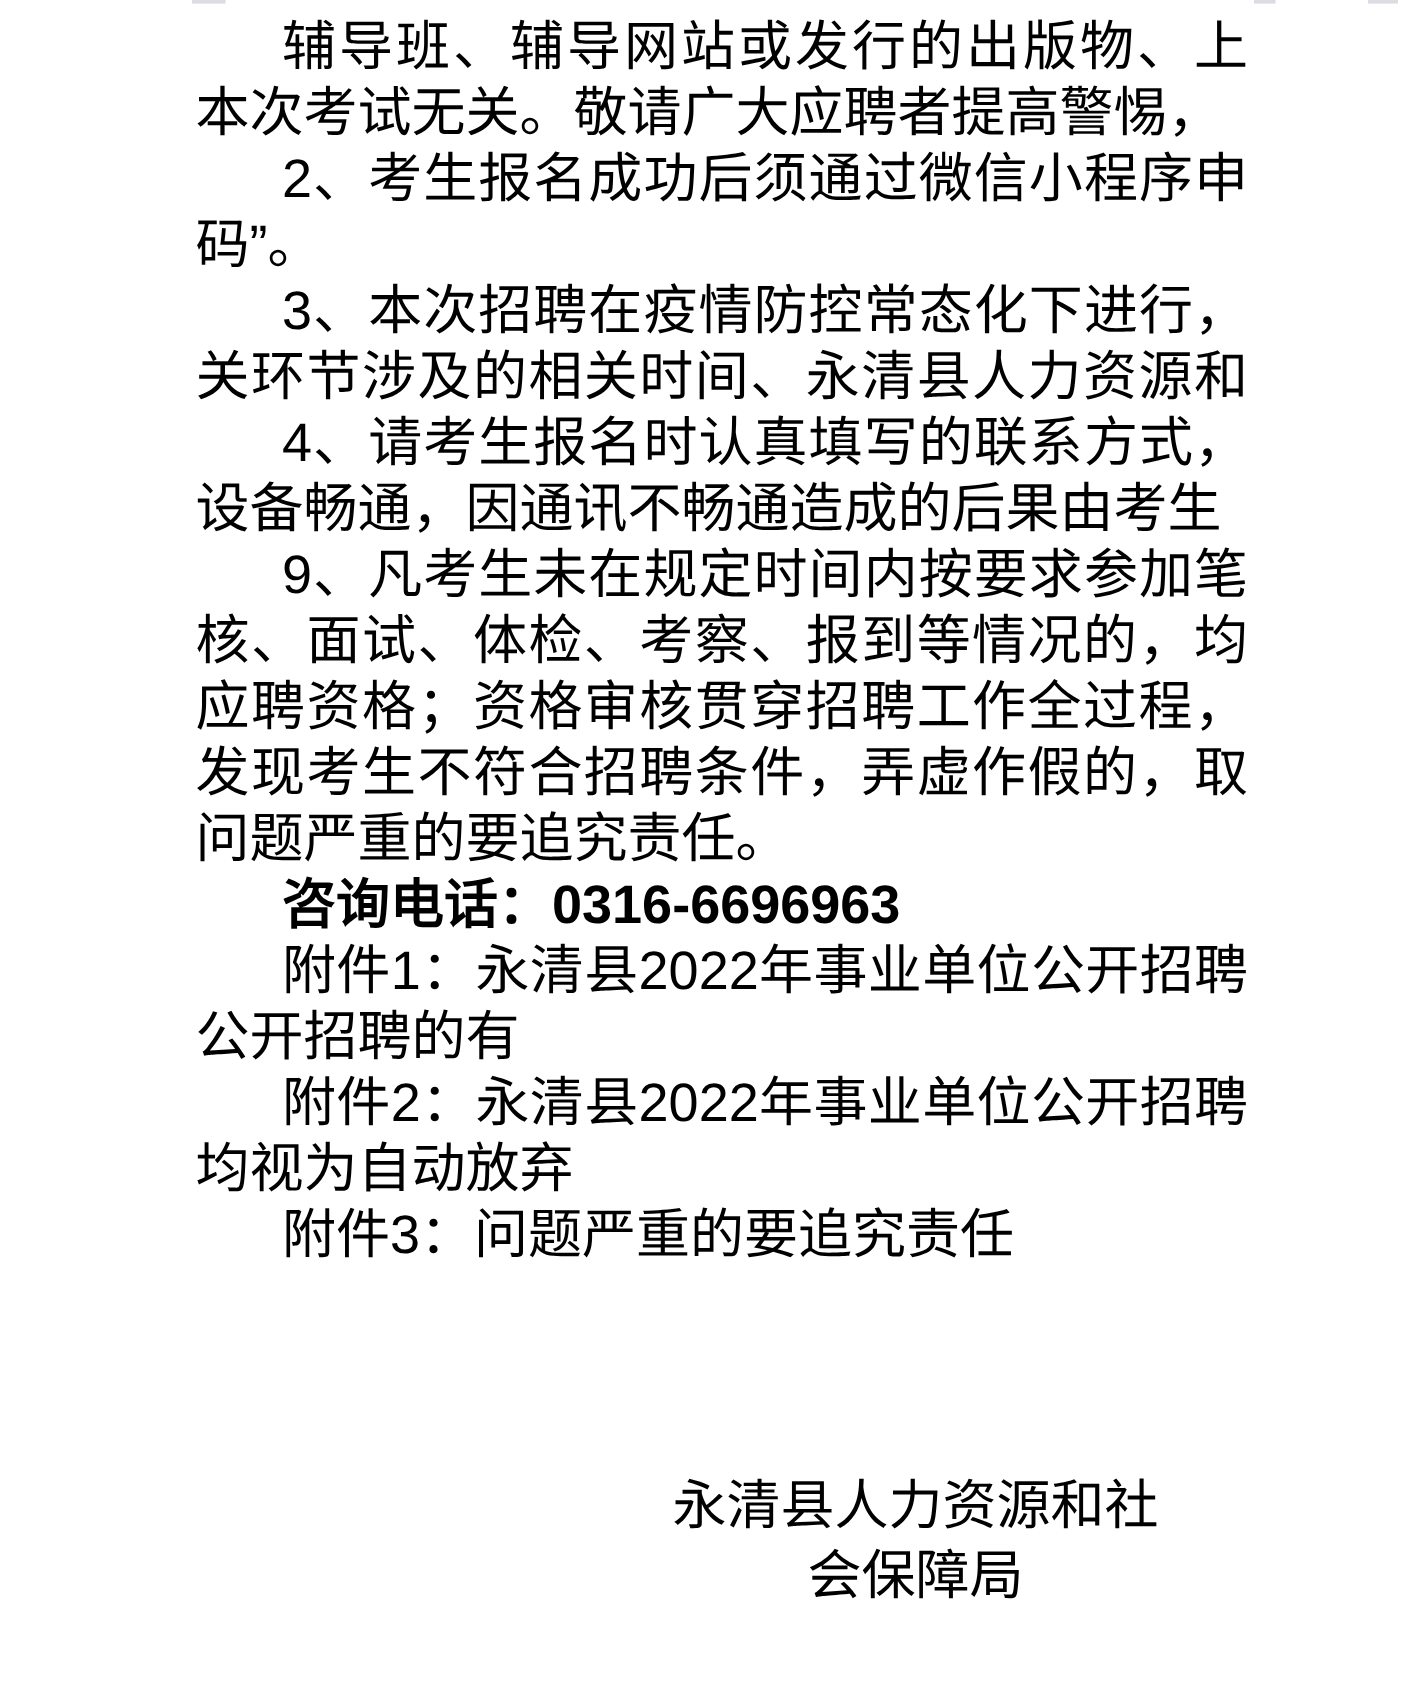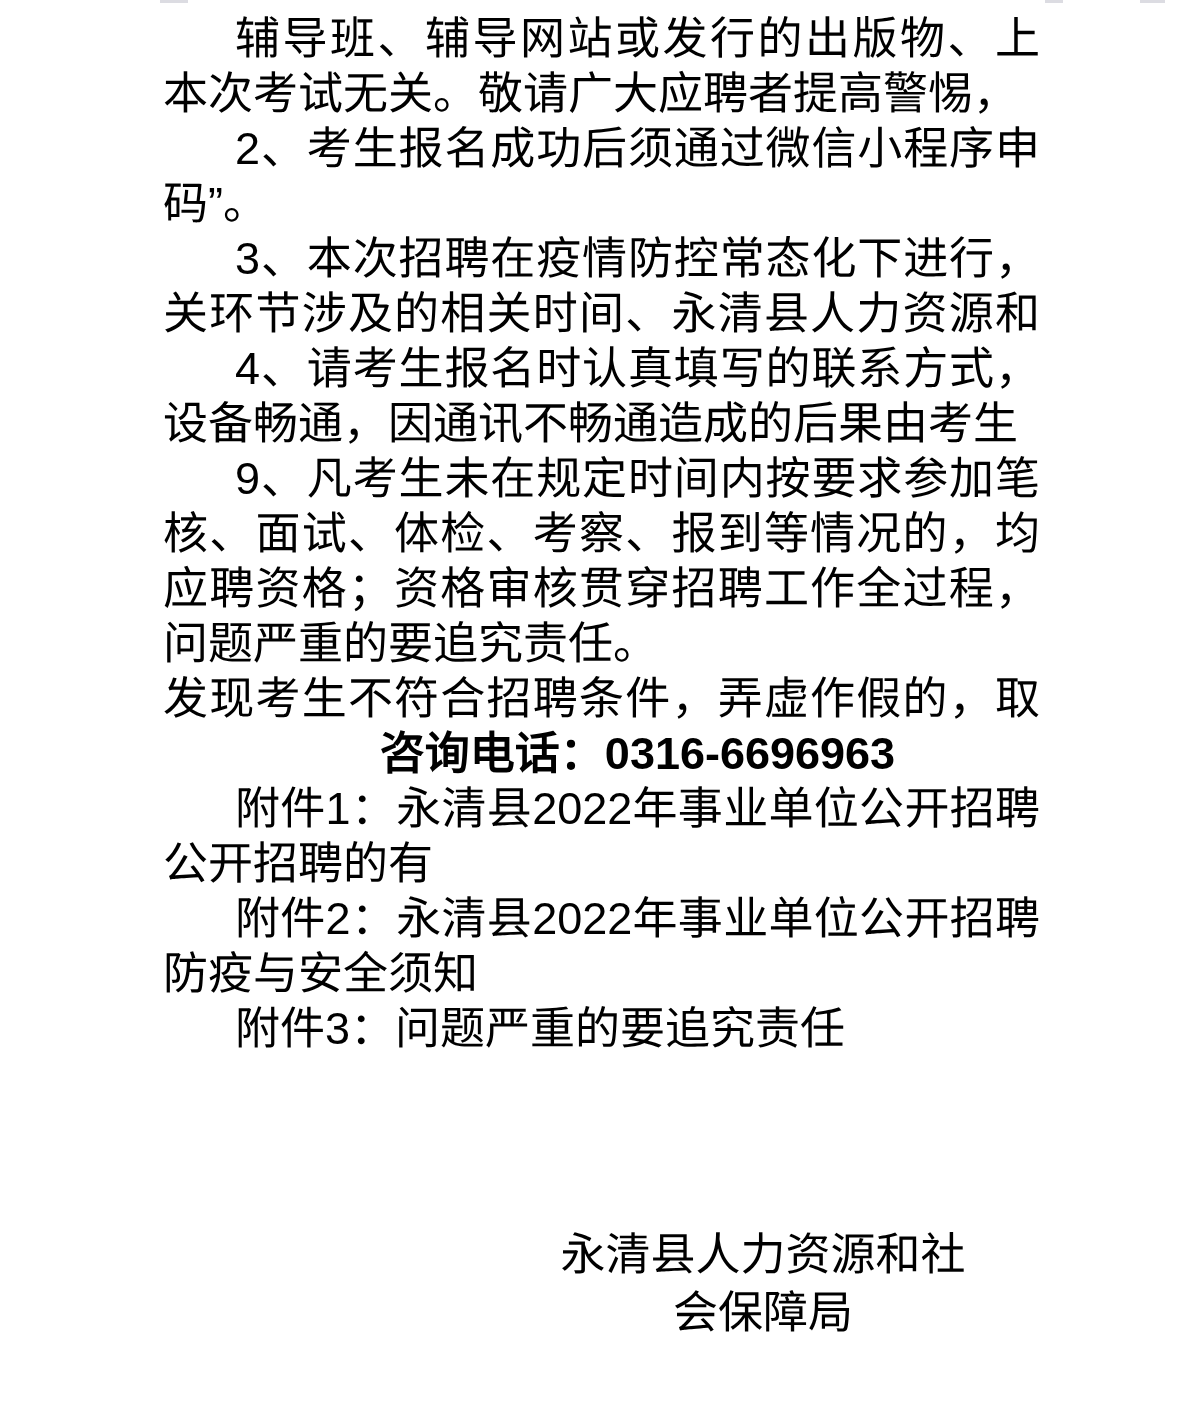--- a/index.html
+++ b/index.html
@@ -34,21 +34,21 @@
   }
   .line {
     height: 55px;
     overflow: hidden;
   }
   .line.indent { padding-left: 72px; }
   .line.just {
     text-align: justify;
     text-align-last: justify;
   }
-  .line.bold { font-weight: 700; text-align: center; }
+  .line.bold { font-weight: 700; }
 
   .signature {
     margin-top: 170px;
     margin-left: 385px;
     width: 430px;
     text-align: center;
     line-height: 58px;
   }
   .signature .sig-line { height: 58px; text-align: center; }
 </style>
@@ -71,30 +71,30 @@
 
     <div class="line indent just">3、本次招聘在疫情防控常态化下进行，公开招聘的有</div>
     <div class="line just">关环节涉及的相关时间、永清县人力资源和社会保障局</div>
 
     <div class="line indent just">4、请考生报名时认真填写的联系方式，务必保证通讯</div>
     <div class="line">设备畅通，因通讯不畅通造成的后果由考生本人承担。</div>
 
     <div class="line indent just">9、凡考生未在规定时间内按要求参加笔试、证件审</div>
     <div class="line just">核、面试、体检、考察、报到等情况的，均视为自动放弃</div>
     <div class="line just">应聘资格；资格审核贯穿招聘工作全过程，在任何环节，</div>
+    <div class="line just">发现考生不符合招聘条件，弄虚作假的，取消应聘资格，</div>
     <div class="line">问题严重的要追究责任。</div>
-    <div class="line just">发现考生不符合招聘条件，弄虚作假的，取消应聘资格，</div>
 
     <div class="line indent bold"><span>咨询电话：</span><span>0316-6696963</span></div>
 
     <div class="line indent just">附件1：永清县2022年事业单位公开招聘卫健系统工作</div>
     <div class="line">公开招聘的有</div>
 
     <div class="line indent just">附件2：永清县2022年事业单位公开招聘工作人员考试</div>
-    <div class="line">防疫与安全须知</div>
+    <div class="line">均视为自动放弃</div>
 
     <div class="line indent">附件3：问题严重的要追究责任</div>
 
     <div class="signature">
       <div class="sig-line">永清县人力资源和社会保障局</div>
     </div>
 
   </div>
 </div>
 

